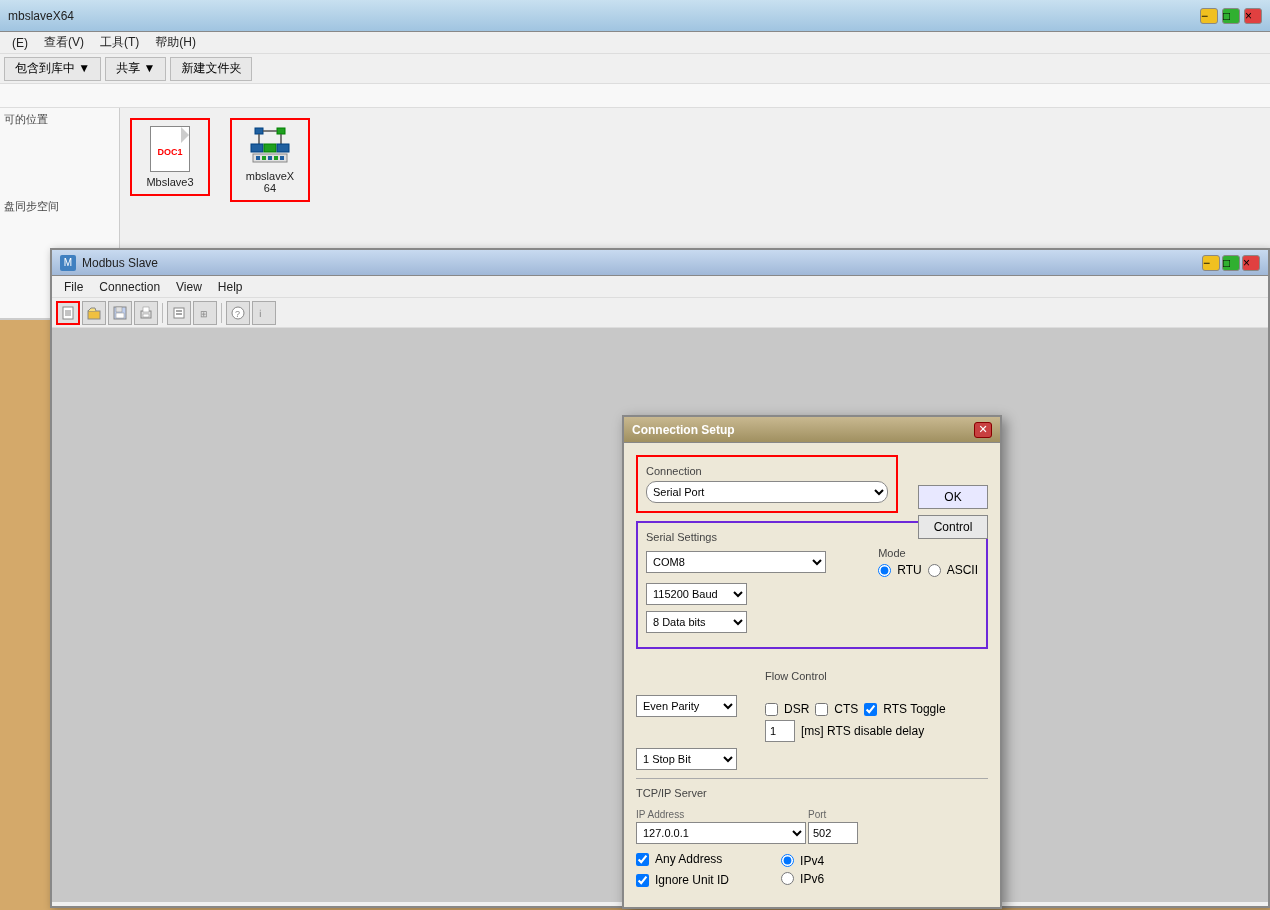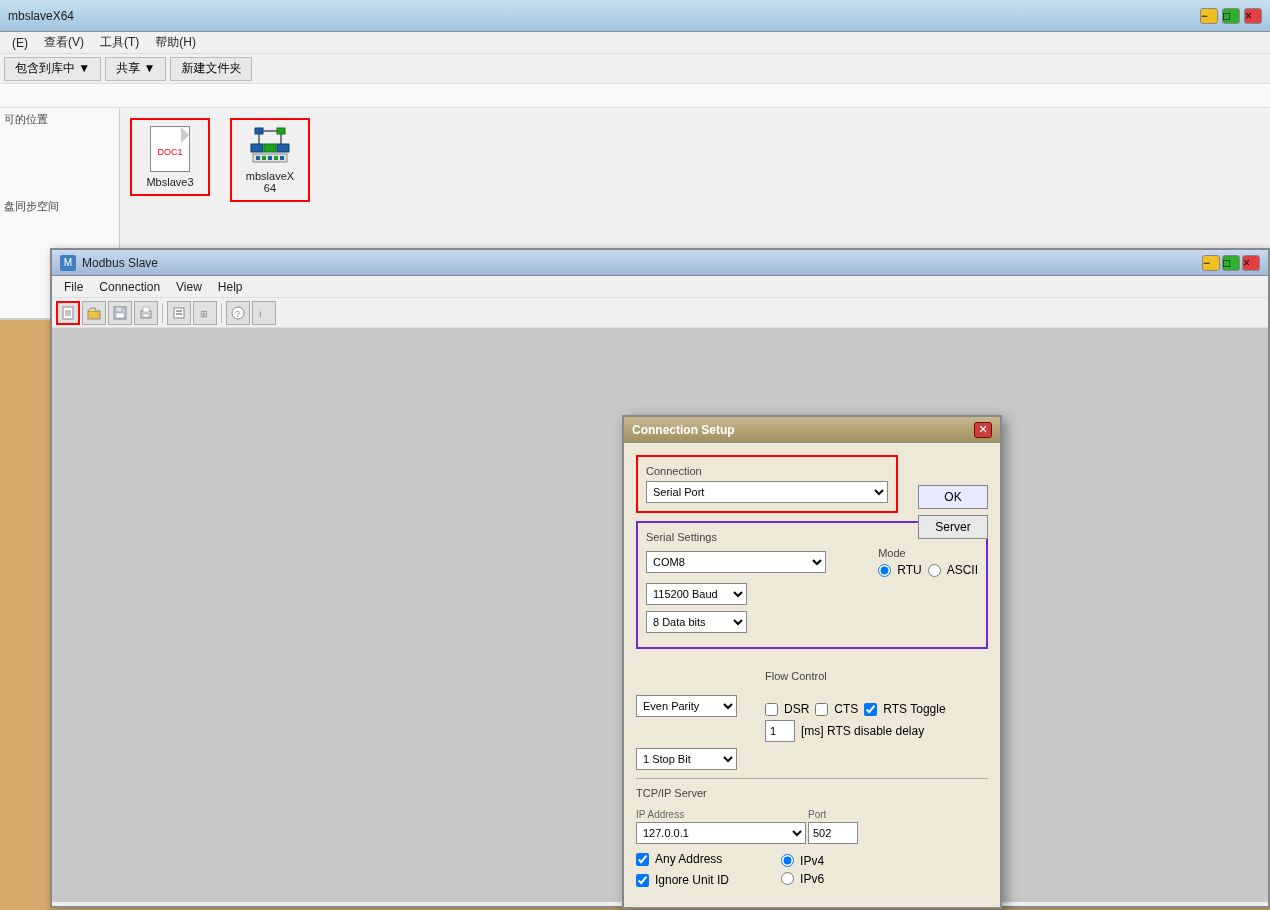--- a/index.html
+++ b/index.html
@@ -139,21 +139,21 @@
       position: absolute;
       top: 0; right: 0;
       width: 0; height: 0;
       border-left: 8px solid #ccc;
       border-bottom: 8px solid white;
       border-top: 8px solid transparent;
     }
     .doc-icon-text {
       font-size: 9px;
       color: red;
-      font-weight: normal;
+      font-weight: bold;
       margin-top: 6px;
     }
 
     
     .net-icon {
       width: 40px;
       height: 40px;
       display: flex;
       flex-direction: column;
       align-items: center;
@@ -322,20 +322,21 @@
       padding: 0 4px;
     }
     input[type="radio"] {
       margin: 0;
     }
     input[type="checkbox"] {
       margin: 0;
     }
     .full-select {
       width: 100%;
+      border-radius: 10px;
     }
     .wide-select {
       width: 180px;
     }
     .medium-select {
       width: 101px;
     }
 
     .dialog-buttons {
       position: absolute;
@@ -605,21 +606,21 @@
 
         <div class="dialog-titlebar">
           <span class="dialog-title-text">Connection Setup</span>
           <div class="dialog-close-btn">✕</div>
         </div>
 
         <div class="dialog-body" style="position:relative;">
 
           <div class="dialog-buttons">
             <button class="dialog-btn ok-btn">OK</button>
-            <button class="dialog-btn">Server</button>
+            <button class="dialog-btn">Control</button>
           </div>
 
           <div class="section-box" style="margin-right:90px;">
             <div class="section-label">Connection</div>
             <select class="full-select">
               <option>Serial Port</option>
               <option>TCP/IP</option>
               <option>UDP/IP</option>
               <option>None</option>
             </select>

